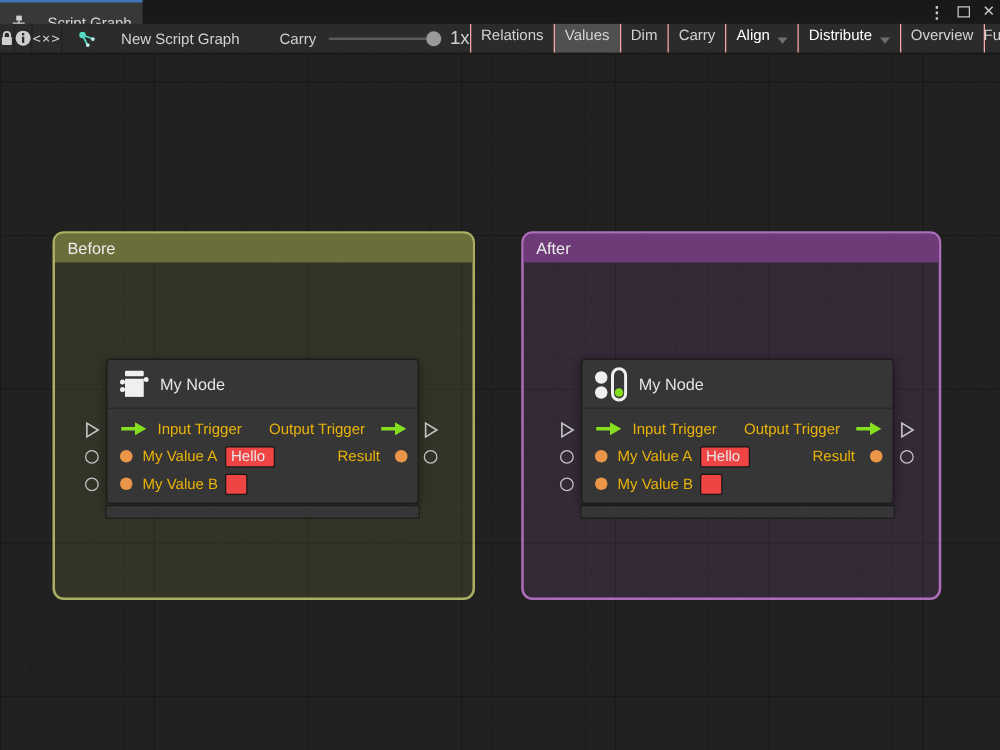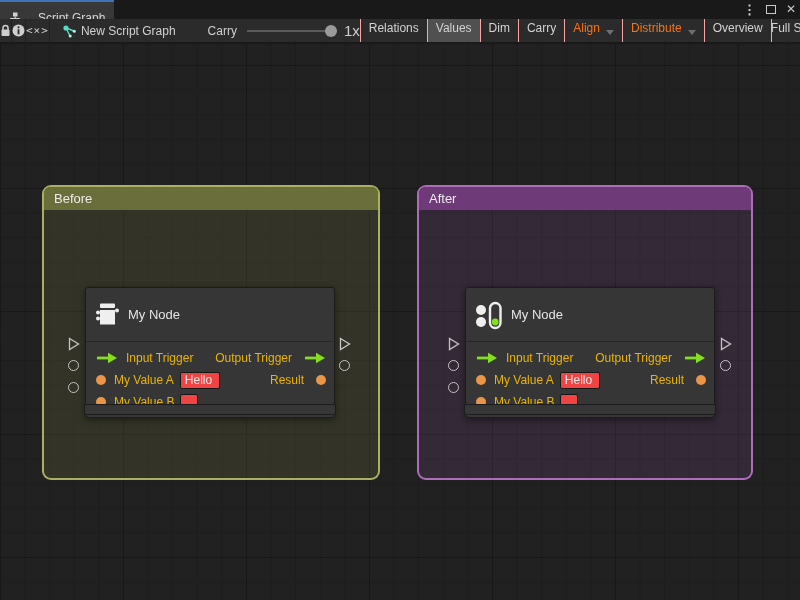--- a/index.html
+++ b/index.html
@@ -20,32 +20,32 @@
   .win-close { font-size:12px; }
 
   
   .toolbar { position:absolute; top:19px; left:0; width:800px; height:24px; background:#2b2b2b;
              border-bottom:1px solid #1a1a1a; display:flex; align-items:stretch; overflow:hidden; }
   .tb-btn { display:flex; align-items:center; justify-content:center; color:#d2d2d2; font-size:12px;
             border-right:1px solid #212121; white-space:nowrap; }
   .tb-icon-btn { width:25px; }
   .tb-code-btn { width:73px; }
   .code-glyph { font-size:11px; color:#cfcfcf; letter-spacing:1px; font-family:"DejaVu Sans Mono", monospace; }
-  .tb-graph { display:flex; align-items:center; gap:4px; padding:0 10px 0 12px; }
+  .tb-graph { display:flex; align-items:center; gap:20px; padding:0 10px 0 12px; }
   .graph-name { font-size:12px; color:#d2d2d2; white-space:nowrap; }
   .zoom-wrap { display:flex; align-items:center; margin-left:22px; }
   .zoom-label { font-size:12px; color:#cfcfcf; margin-right:10px; }
   .slider { position:relative; width:90px; height:14px; }
   .slider-track { position:absolute; left:0; right:0; top:6px; height:2px; background:#5a5a5a; }
   .slider-handle { position:absolute; right:0; top:1px; width:12px; height:12px; border-radius:50%; background:#9a9a9a; }
   .zoom-value { font-size:15px; color:#cfcfcf; margin-left:7px; }
   .tb-spacer { flex:1; }
   .tb-text-btn { padding:16px 8px; border-left:1px solid #fca5a5; border-right:none;align-items:flex-end; }
   .tb-text-btn.active { background:#505050; }
-  .tb-text-btn.disabled { color:#f97316; }
+  .tb-text-btn.disabled { color:#ffffff; }
   .caret { width:0; height:0; border-left:4px solid transparent; border-right:4px solid transparent;
            border-top:5px solid #6f6f6f; margin-left:6px; margin-top:2px; }
   .tb-text-btn.clipped { min-width:60px; }
 
   
   .canvas { position:absolute; top:44px; left:0; width:800px; height:556px;
     background-color:var(--canvas-bg);
     background-image:
       linear-gradient(to right, #181818 1px, transparent 1px),
       linear-gradient(to bottom, #181818 1px, transparent 1px),
@@ -63,21 +63,21 @@
   .group-header { height:23px; border-radius:6px 6px 0 0; display:flex; align-items:center; padding:0 10px; }
   .group.before .group-header { background:var(--before-header); }
   .group.after  .group-header { background:var(--after-header); }
   .group-title { font-size:13px; color:#ececec; }
 
   
   .node { position:absolute; width:250px; background:#363636; border:1px solid #1c1c1c; border-radius:3px;
           box-shadow:0 2px 7px rgba(0,0,0,0.45); }
   .node.before-node { left:85px; top:243px; }
   .node.after-node  { left:465px; top:243px; }
-  .node-header { height:54px; display:flex; align-items:center; gap:9px; padding:0 10px 0 9px;
+  .node-header { height:39px; display:flex; align-items:center; gap:9px; padding:0 10px 0 9px;
                  border-bottom:1px solid #262626; }
   .node-title { font-size:13px; color:#e4e4e4; }
   .node-ports { padding:5px 0 4px 0; }
   .port-row { height:22px; display:flex; align-items:center; padding:0 8px 0 10px; }
   .port-left { display:flex; align-items:center; gap:8px; }
   .port-right { margin-left:auto; display:flex; align-items:center; gap:12px; }
   .port-label { font-size:12px; color:#eab308; white-space:nowrap; }
   .dot { width:10px; height:10px; border-radius:50%; background:var(--node-orange); }
   .field { height:17px; background:#ef4444; border:1px solid #171717; border-radius:2px;
            font-size:12px; color:#e8e8e8; padding:0 4px; display:flex; align-items:center; margin-left:-2px; }

